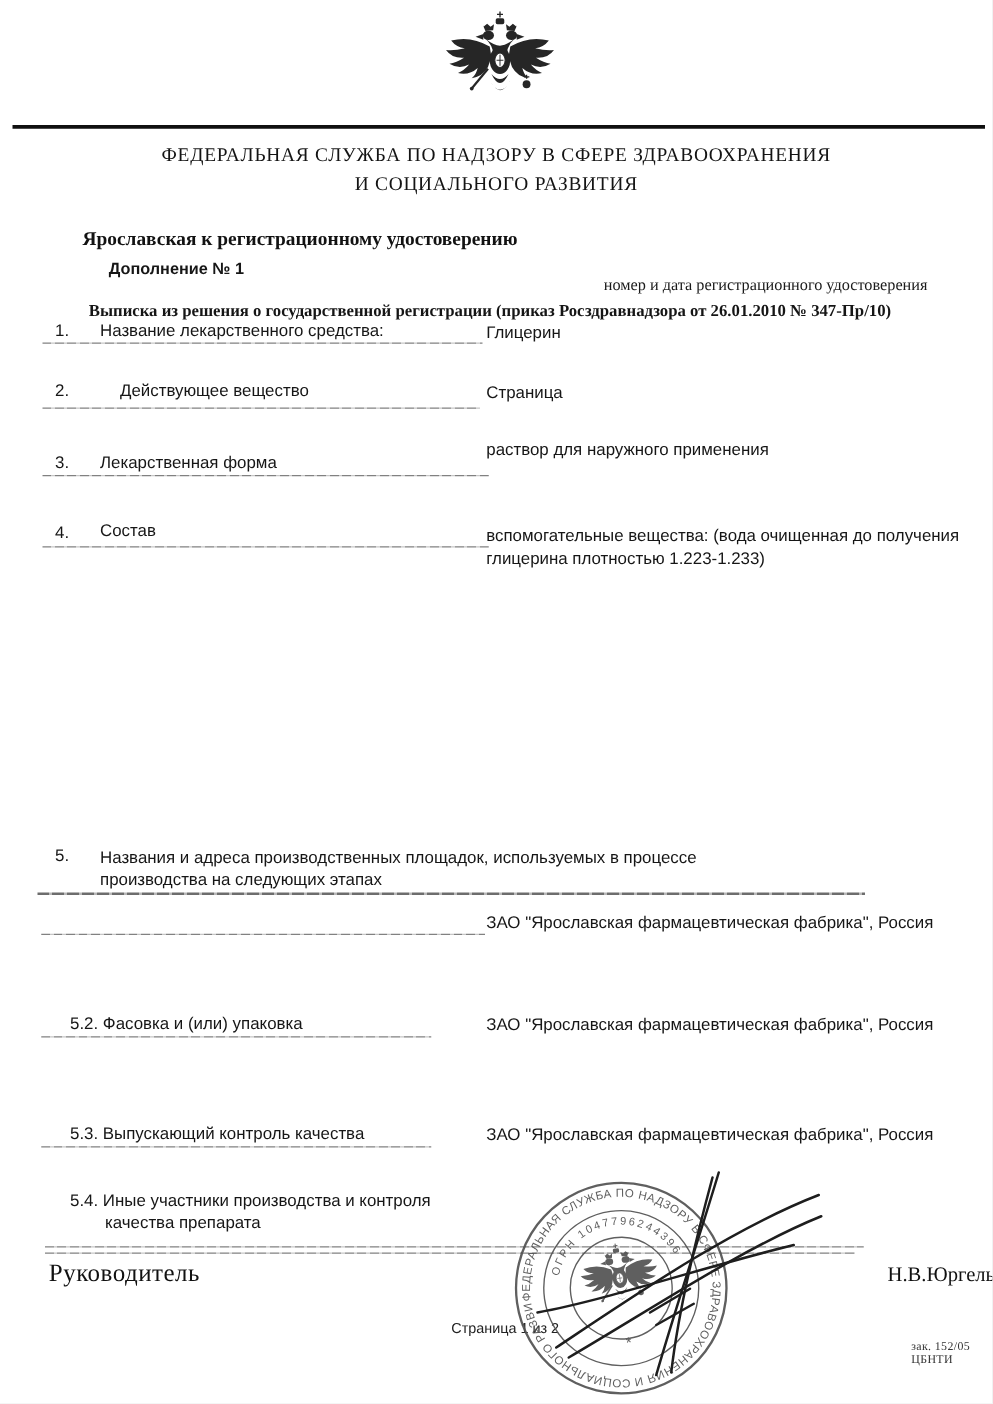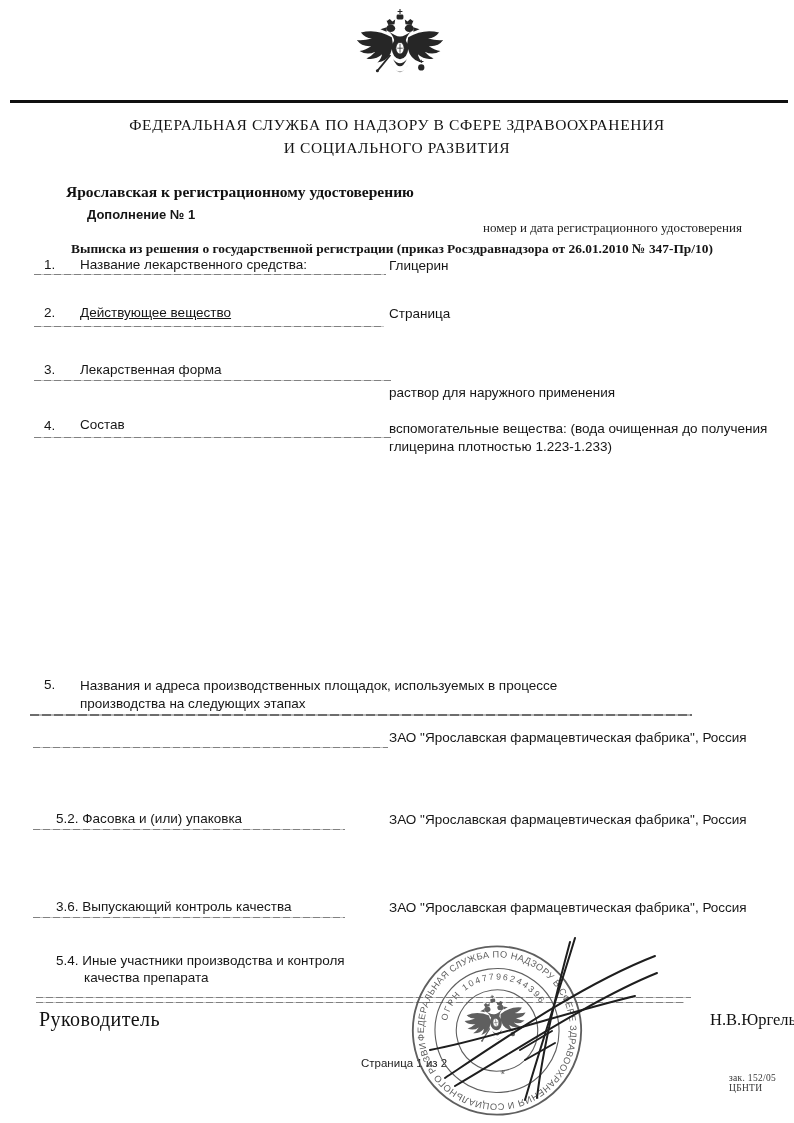--- a/index.html
+++ b/index.html
@@ -78,27 +78,27 @@
   <div class="abs sans supplement" style="left:87px;top:207px;">Дополнение № 1</div>
   <div class="abs serif regcaption" style="left:420px;top:220px;width:322px;text-align:right;">номер и дата регистрационного удостоверения</div>
   <div class="abs serif extract" style="left:59px;top:241px;margin-left:12px;">Выписка из решения о государственной регистрации (приказ Росздравнадзора от 26.01.2010 № 347-Пр/10)</div>
 
   <div class="abs row-num" style="left:44px;top:257px;">1.</div>
   <div class="abs row-label" style="left:80px;top:257px;">Название лекарственного средства:</div>
   <div class="abs row-value" style="left:389px;top:257px;">Глицерин</div>
   <div class="fline" style="left:34px;top:274px;width:352px;"></div>
 
   <div class="abs row-num" style="left:44px;top:305px;">2.</div>
-  <div class="abs row-label" style="left:80px;top:305px;text-decoration:underline;">Действующее вещество</div>
+  <div class="abs row-label" style="left:96px;top:305px;">Действующее вещество</div>
   <div class="abs row-value" style="left:389px;top:305px;">Страница</div>
   <div class="fline" style="left:34px;top:326px;width:350px;"></div>
 
   <div class="abs row-num" style="left:44px;top:362px;">3.</div>
   <div class="abs row-label" style="left:80px;top:362px;">Лекарственная форма</div>
-  <div class="abs row-value" style="left:389px;top:384px;text-align:center;">раствор для наружного применения</div>
+  <div class="abs row-value" style="left:389px;top:351px;text-align:center;">раствор для наружного применения</div>
   <div class="fline" style="left:34px;top:380px;width:357px;"></div>
 
   <div class="abs row-num" style="left:44px;top:418px;">4.</div>
   <div class="abs row-label" style="left:80px;top:417px;">Состав</div>
   <div class="abs row-value" style="left:389px;top:420px;width:395px;">
     <div>вспомогательные вещества: (вода очищенная до получения</div>
     <div>глицерина плотностью 1.223-1.233)</div>
   </div>
   <div class="fline" style="left:34px;top:437px;width:357px;"></div>
 
@@ -109,21 +109,21 @@
   </div>
   <div class="fline2" style="left:30px;top:714px;width:662px;"></div>
 
   <div class="abs row-value" style="left:389px;top:729px;">ЗАО "Ярославская фармацевтическая фабрика", Россия</div>
   <div class="fline" style="left:33px;top:747px;width:355px;"></div>
 
   <div class="abs row-label" style="left:56px;top:811px;text-align:center;">5.2. Фасовка и (или) упаковка</div>
   <div class="abs row-value" style="left:389px;top:811px;">ЗАО "Ярославская фармацевтическая фабрика", Россия</div>
   <div class="fline" style="left:33px;top:829px;width:312px;"></div>
 
-  <div class="abs row-label" style="left:56px;top:899px;">3.6. Выпускающий контроль качества</div>
+  <div class="abs row-label" style="left:56px;top:899px;">5.3. Выпускающий контроль качества</div>
   <div class="abs row-value" style="left:389px;top:899px;">ЗАО "Ярославская фармацевтическая фабрика", Россия</div>
   <div class="fline" style="left:33px;top:917px;width:312px;"></div>
 
   <div class="abs row-label" style="left:56px;top:953px;">5.4. Иные участники производства и контроля</div>
   <div class="abs row-label" style="left:84px;top:970px;">качества препарата</div>
   <div class="fline" style="left:36px;top:997px;width:655px;"></div>
   <div class="fline" style="left:36px;top:1002px;width:648px;"></div>
 
   <div class="abs serif role" style="left:39px;top:1008px;">Руководитель</div>
   <div class="abs serif signame" style="left:682px;top:1010px;margin-left:28px;">Н.В.Юргель</div>

